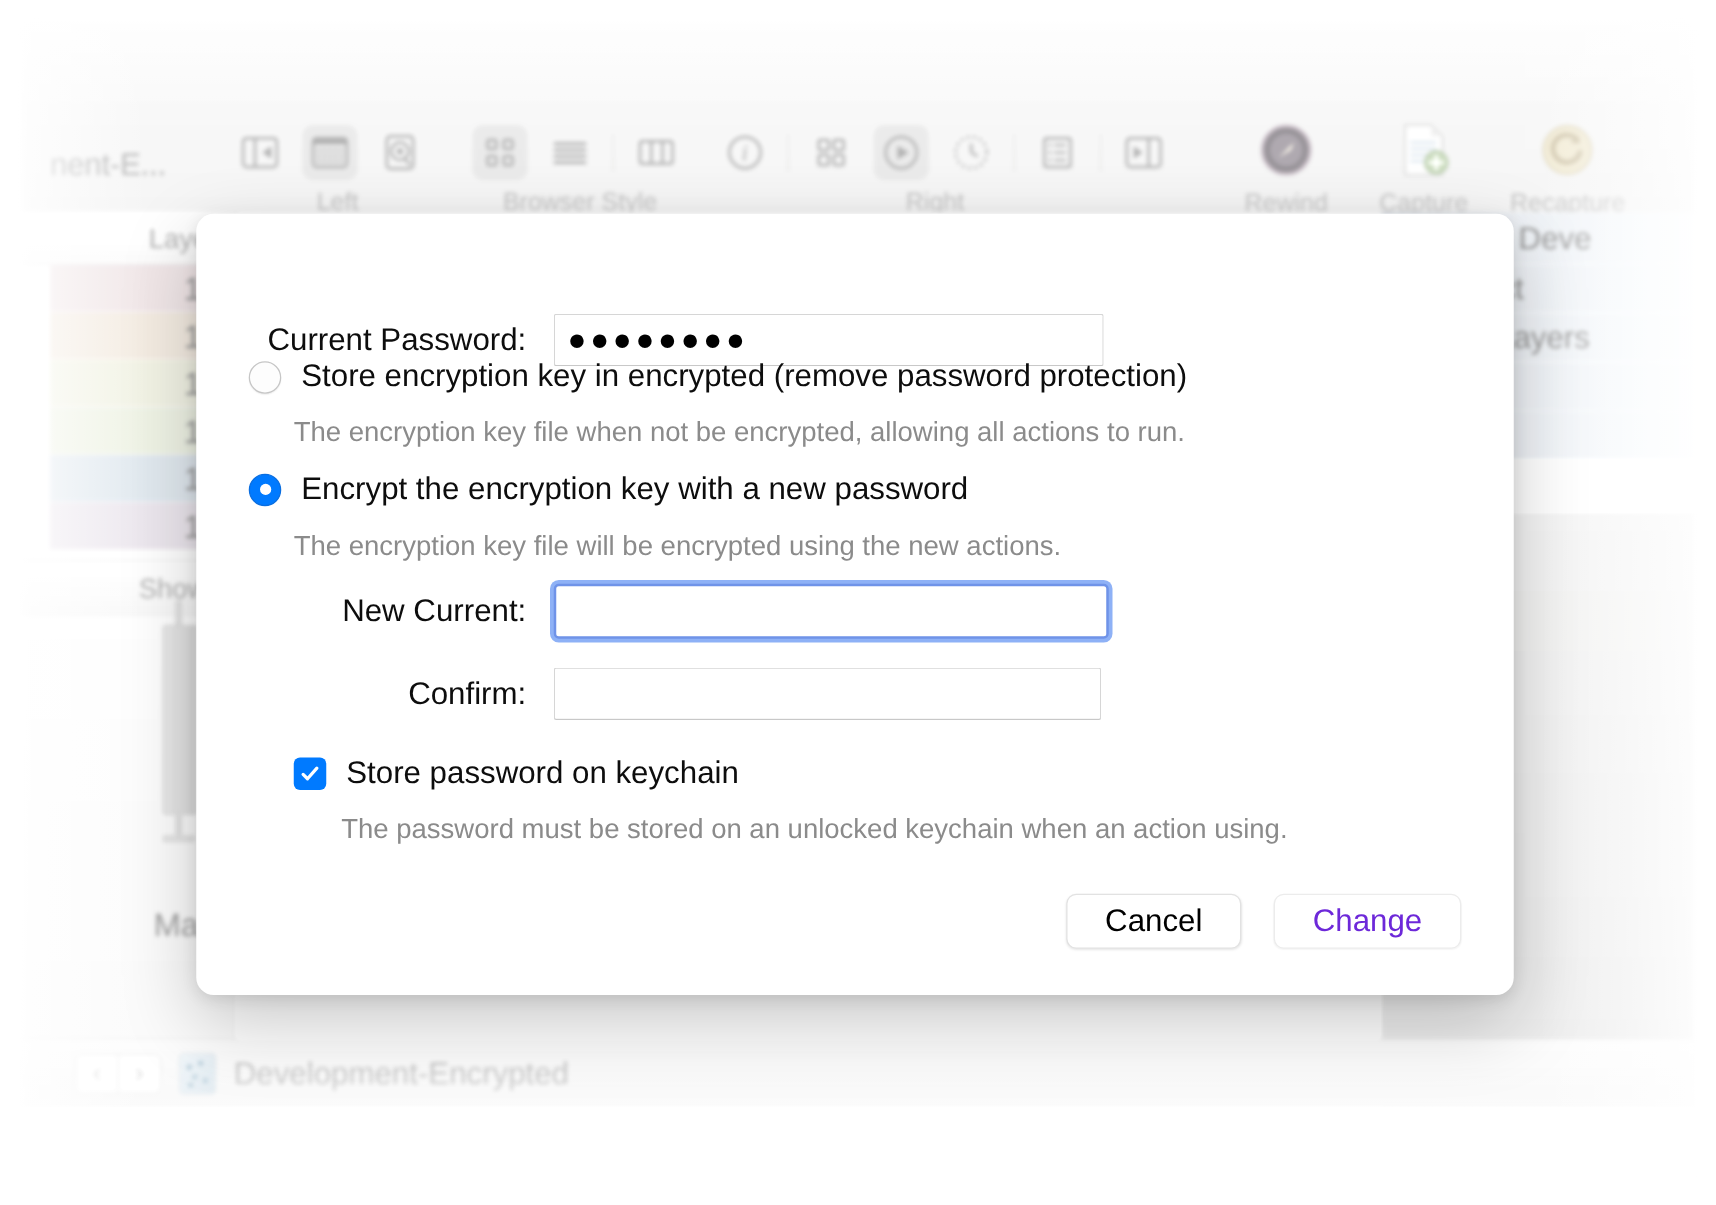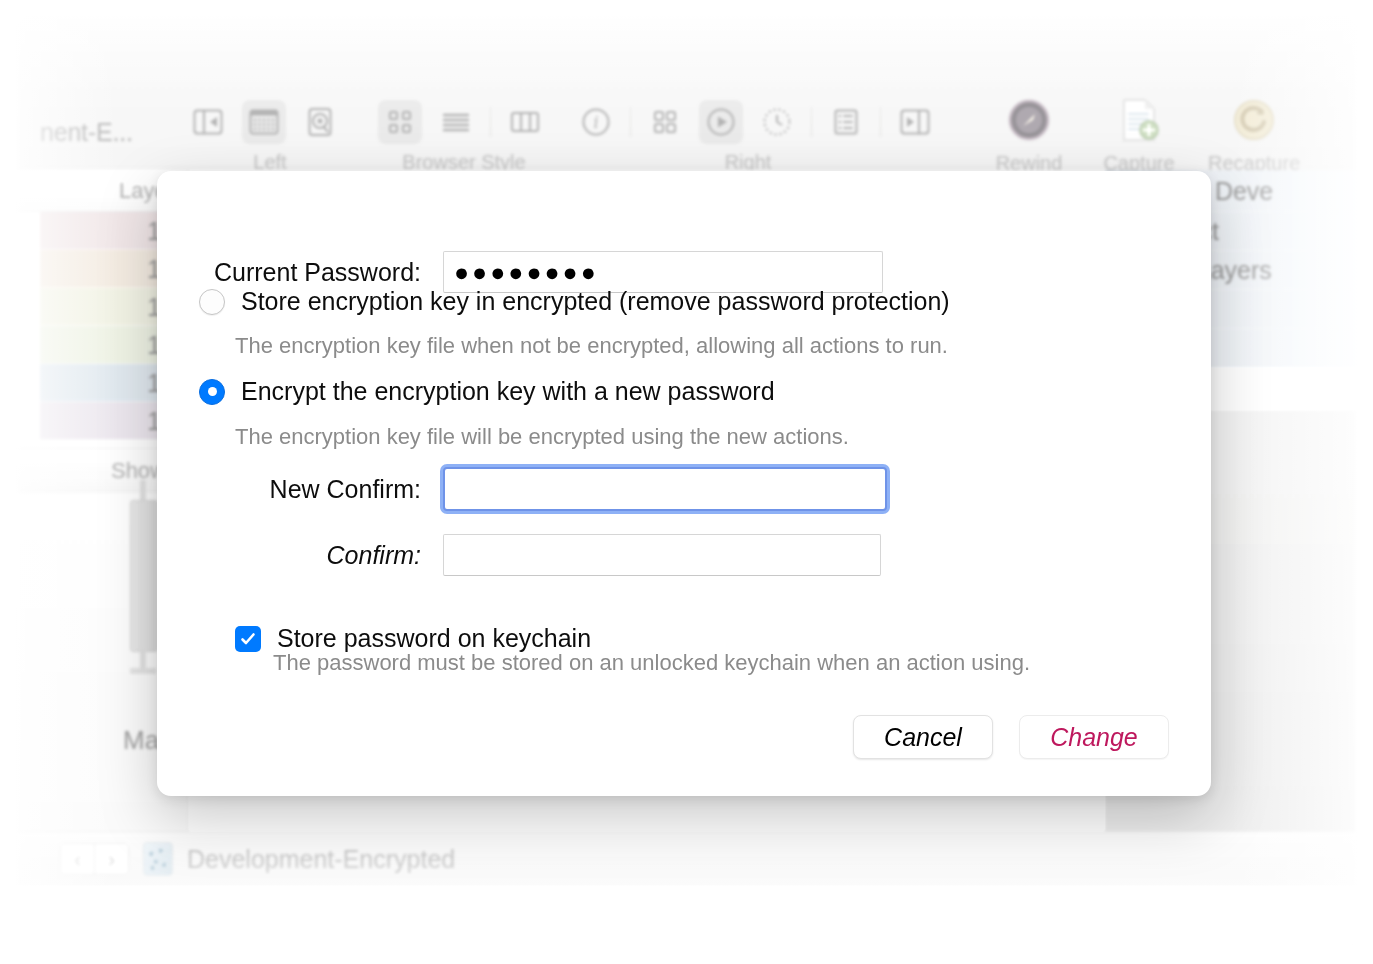--- a/index.html
+++ b/index.html
@@ -392,21 +392,21 @@
     background: #ffffff;
     border: 1px solid #e2e2e2;
     display: flex;
     align-items: center;
     justify-content: center;
     font-size: 25px;
     color: #000000;
     box-shadow: 0 1px 2px rgba(0,0,0,0.10);
   }
   .btn.disabled {
-    color: #be185d;
+    color: #6d28d9;
     box-shadow: 0 1px 1px rgba(0,0,0,0.04);
     border-color: #ececec;
     text-align: center;
   }
 </style>
 </head>
 <body>
 
 <div id="canvas">
 
@@ -648,38 +648,38 @@
     </div>
     <div class="opt-desc" style="left:78px; top:162px;">The encryption key file when not be encrypted, allowing all actions to run.</div>
 
     <div class="row" style="left:42px; top:206px;text-align:right;">
       <div class="radio on"></div>
       <div class="opt-title">Encrypt the encryption key with a new password</div>
     </div>
     <div class="opt-desc" style="left:78px; top:253px;">The encryption key file will be encrypted using the new actions.</div>
 
     <div class="row" style="left:42px; top:296px; width:720px;">
-      <div class="fld-label" style="width:222px;">New Confirm:</div>
+      <div class="fld-label" style="width:222px;">New Current:</div>
       <div class="txtfield focused" style="margin-left:22px; width:444px; height:44px;" title=""></div>
     </div>
 
-    <div class="row" style="left:42px; top:363px; width:720px;font-style:italic;">
+    <div class="row" style="left:42px; top:363px; width:720px;">
       <div class="fld-label" style="width:222px;">Confirm:</div>
       <div class="txtfield" style="margin-left:22px; width:438px; height:42px;" title=""></div>
     </div>
 
-    <div class="row" style="left:78px; top:433px;margin-top:20px;">
+    <div class="row" style="left:78px; top:433px;">
       <div class="checkbox">
         <svg width="18" height="18" viewBox="0 0 18 18">
             <path d="M3.5 9.5 L7 13 L14.5 4.5" fill="none" stroke="#ffffff" stroke-width="2.6" stroke-linecap="round" stroke-linejoin="round"></path>
           </svg>
       </div>
       <div class="opt-title">Store password on keychain</div>
     </div>
     <div class="opt-desc" style="left:116px; top:479px;">The password must be stored on an unlocked keychain when an action using.</div>
 
-    <div class="row" style="left:696px; top:544px; gap:26px;font-style:italic;">
+    <div class="row" style="left:696px; top:544px; gap:26px;">
       <div class="btn" style="width:140px;">Cancel</div>
       <div class="btn disabled" style="width:150px;">Change</div>
     </div>
 
   </div>
 </div>
 
 </body></html>

